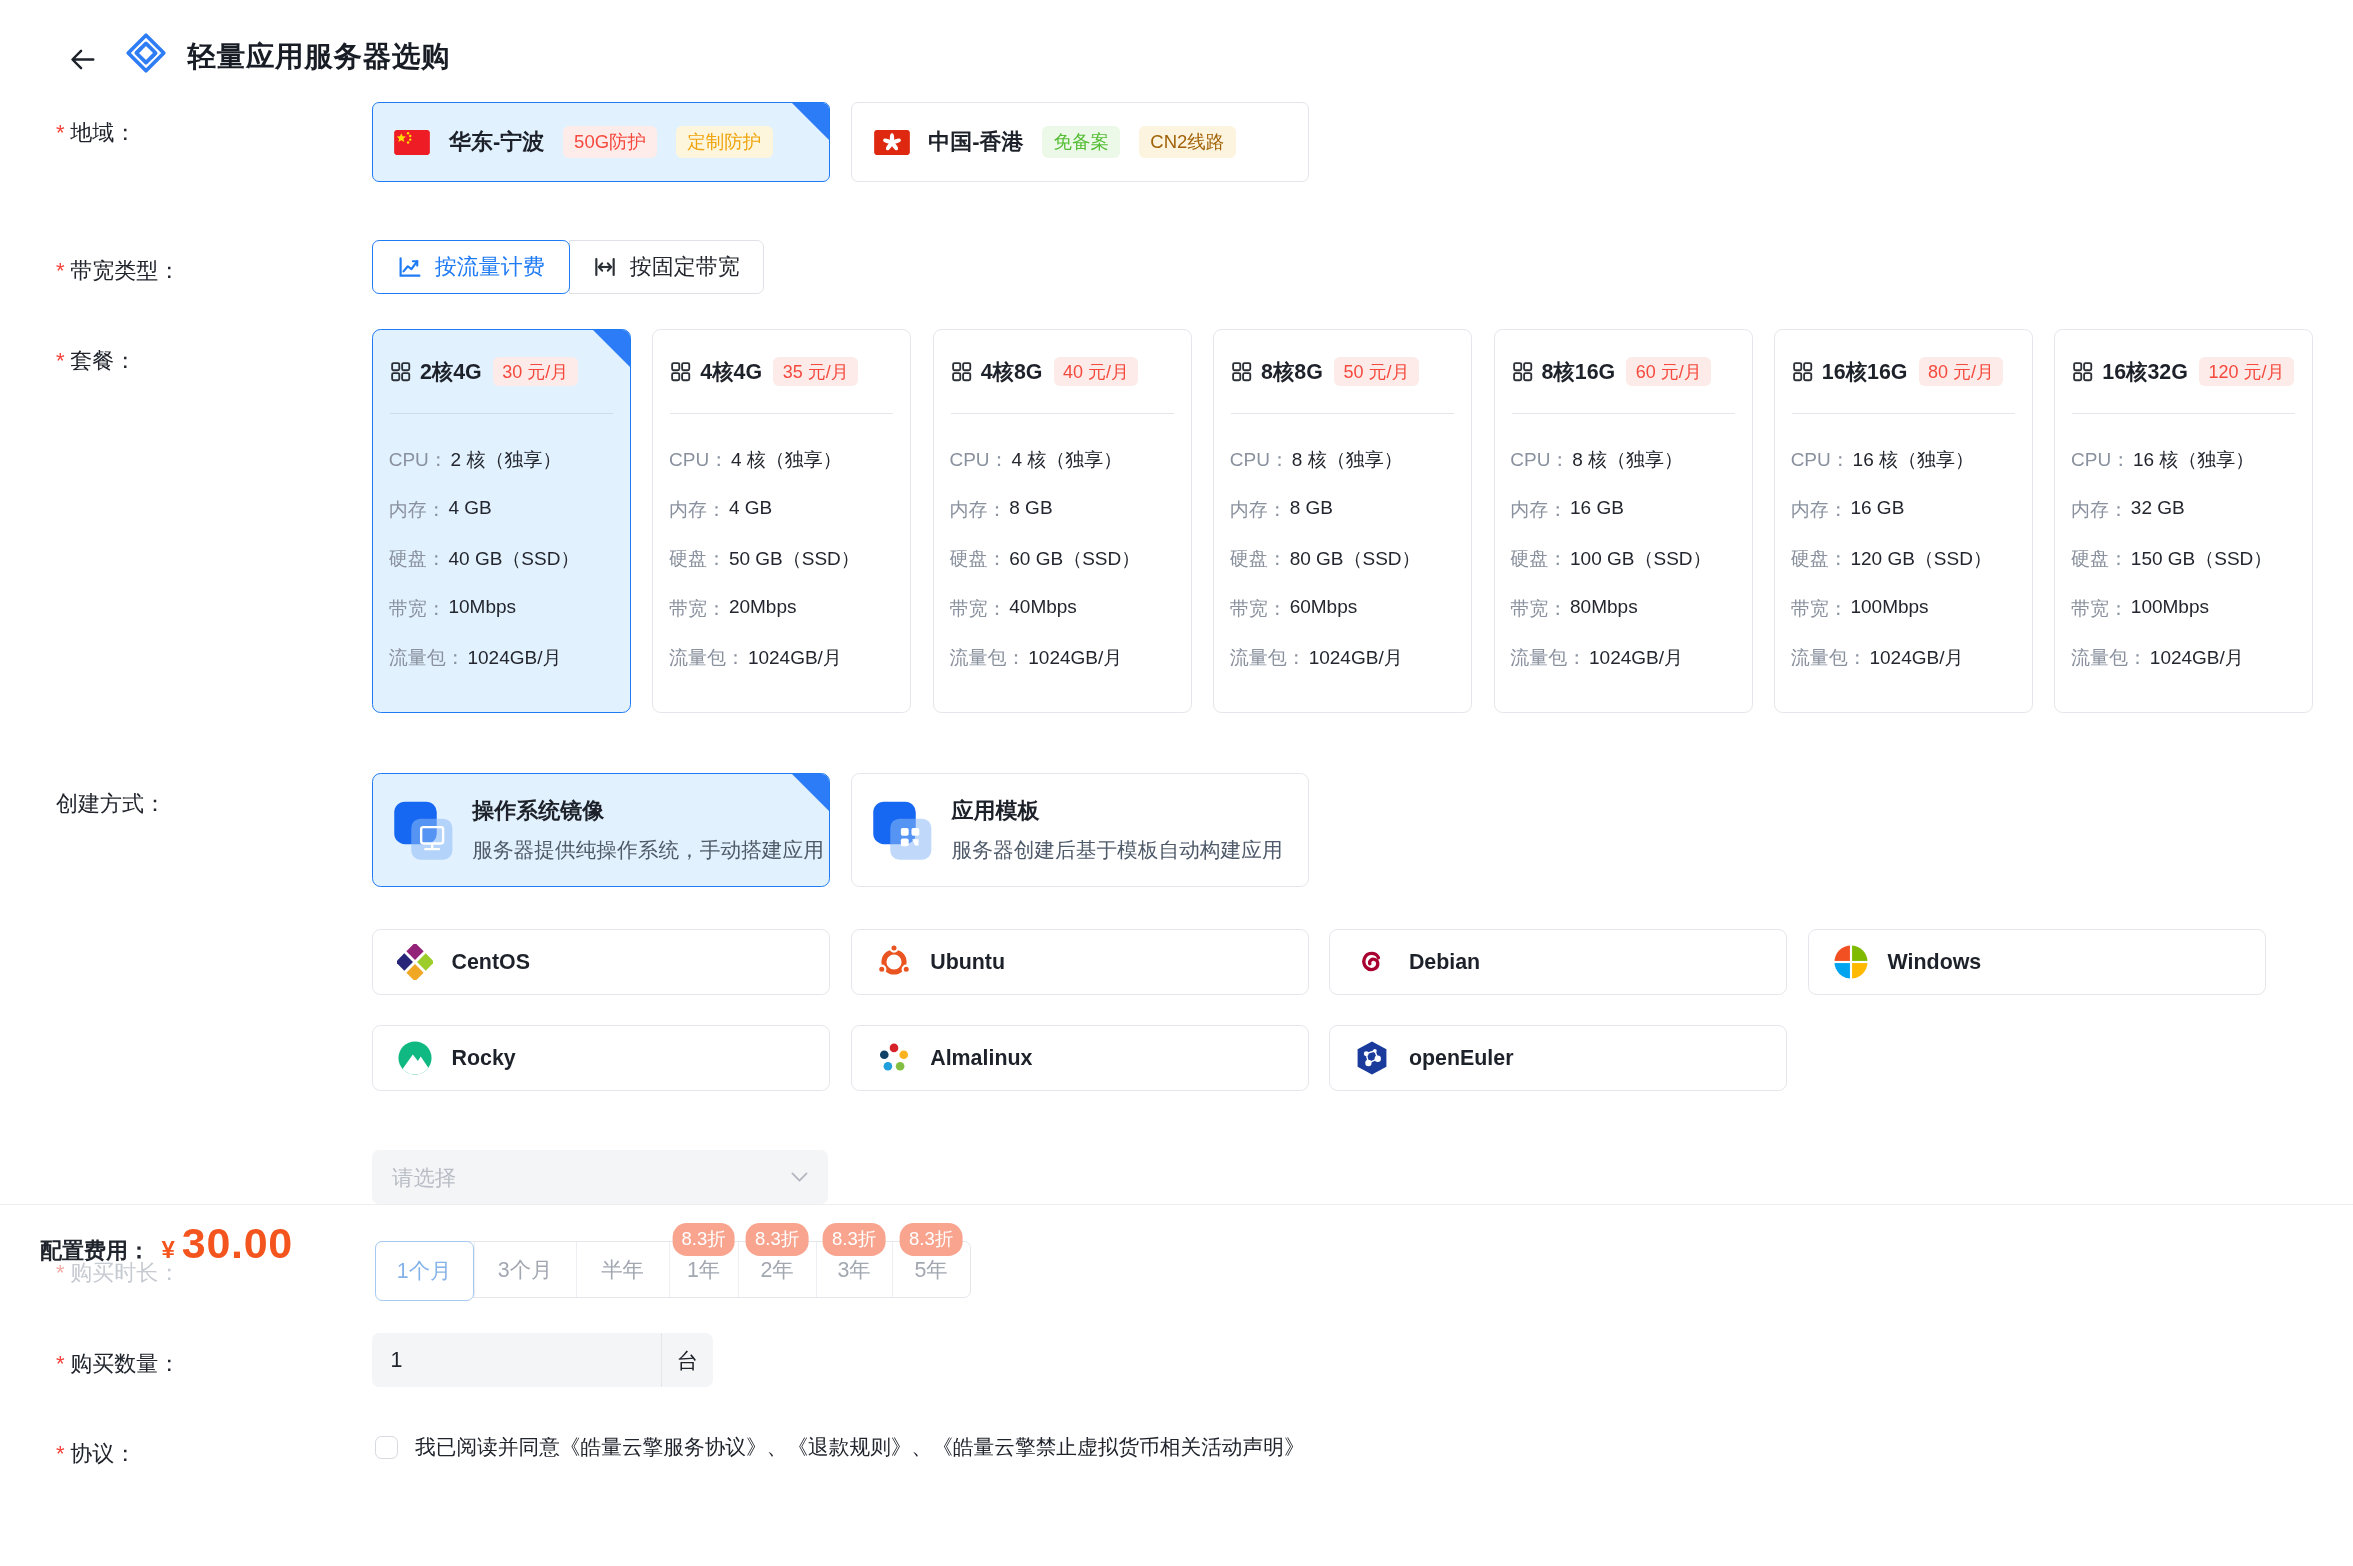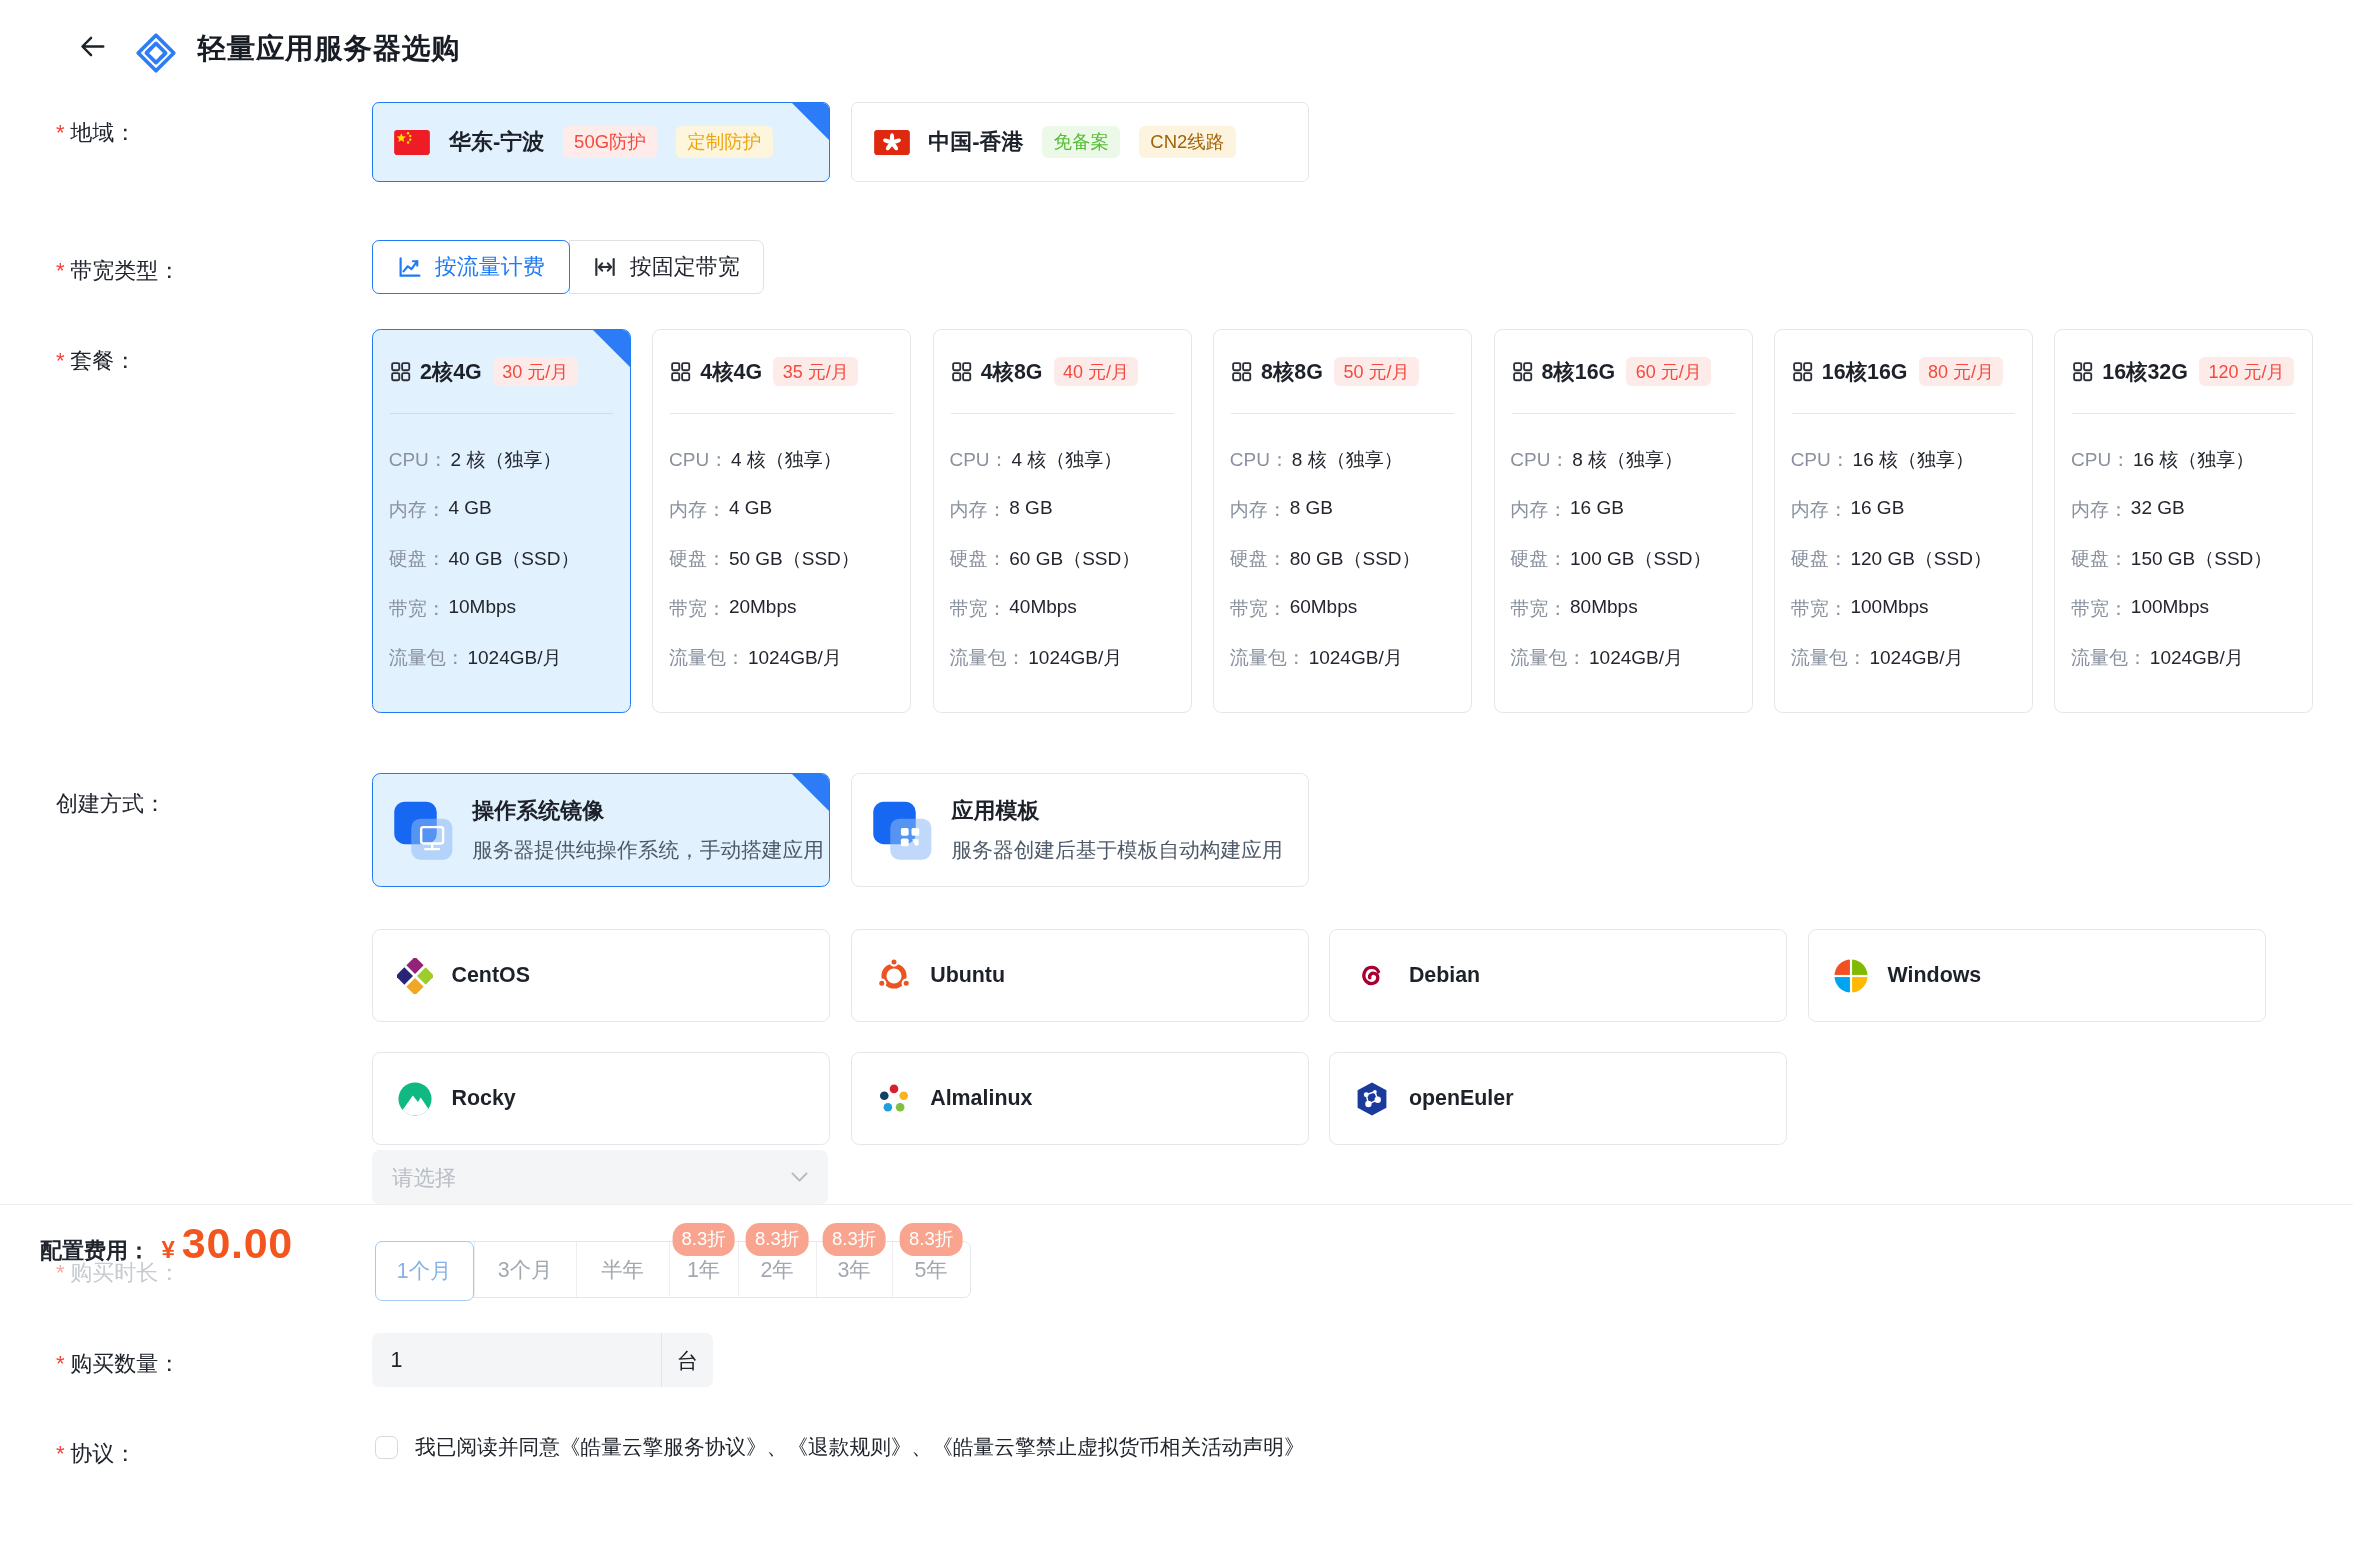--- a/index.html
+++ b/index.html
@@ -4,21 +4,21 @@
 <style>
   html,body{margin:0;padding:0;}
   body{
     width:2354px;height:1566px;position:relative;background:#ffffff;
     font-family:"Liberation Sans","DejaVu Sans",sans-serif;color:#20242c;
     overflow:hidden;box-sizing:border-box;
   }
   *,*:before,*:after{box-sizing:border-box;}
 
   
-  .header{position:absolute;left:76px;top:30px;display:flex;align-items:flex-start;}
+  .header{position:absolute;left:66px;top:30px;display:flex;align-items:flex-end;}
   .back-btn{width:33px;height:33px;margin-right:24px;cursor:pointer;display:flex;align-items:center;justify-content:center;}
   .brand-logo{width:46px;height:46px;margin-right:18.5px;}
   .page-title{font-size:28.5px;font-weight:700;color:#181c25;letter-spacing:0.7px;}
 
   
   .lbl{position:absolute;left:56px;font-size:22px;color:#20242c;white-space:nowrap;}
   .star{color:#f5413a;margin-right:5.7px;}
   #lbl-region{top:118px;} #lbl-bandwidth{top:256px;} #lbl-package{top:346px;}
   #lbl-creation{top:789px;}
   #lbl-duration{top:1258px;color:#c6cad1;z-index:1;}
@@ -67,21 +67,21 @@
   .create-card{width:458px;height:114px;border:1.4px solid #e5e6eb;border-radius:8.5px;background:#fff;
     display:flex;align-items:center;padding:0 17px;gap:14.2px;position:relative;overflow:hidden;cursor:pointer;}
   .create-card.selected{border-color:#1f7bf4;background:#e2f1fe;}
   .create-icon{width:68px;height:68px;flex:none;}
   .create-text{display:flex;flex-direction:column;gap:10.7px;}
   .create-title{font-size:22px;font-weight:700;color:#1d2129;}
   .create-desc{font-size:20.7px;color:#4e5969;white-space:nowrap;}
 
   
   .os-grid{position:absolute;left:372px;top:929px;display:grid;grid-template-columns:repeat(4,458px);gap:30px 20.7px;}
-  .os-card{height:93px;border:1.4px solid #e5e6eb;border-radius:8.5px;background:#fff;display:flex;
+  .os-card{height:66px;border:1.4px solid #e5e6eb;border-radius:8.5px;background:#fff;display:flex;
     align-items:center;padding:0 24px;gap:18.5px;cursor:pointer;}
   .os-icon{width:36px;height:36px;flex:none;}
   .os-name{font-size:21.4px;font-weight:700;color:#1d2129;}
 
   
   .select{position:absolute;left:372px;top:1150px;width:456px;height:54px;background:#f4f5f7;border-radius:7.1px;
     display:flex;align-items:center;justify-content:space-between;padding:0 20px;cursor:pointer;}
   .select-placeholder{font-size:21.4px;color:#b9bdc5;}
 
   

